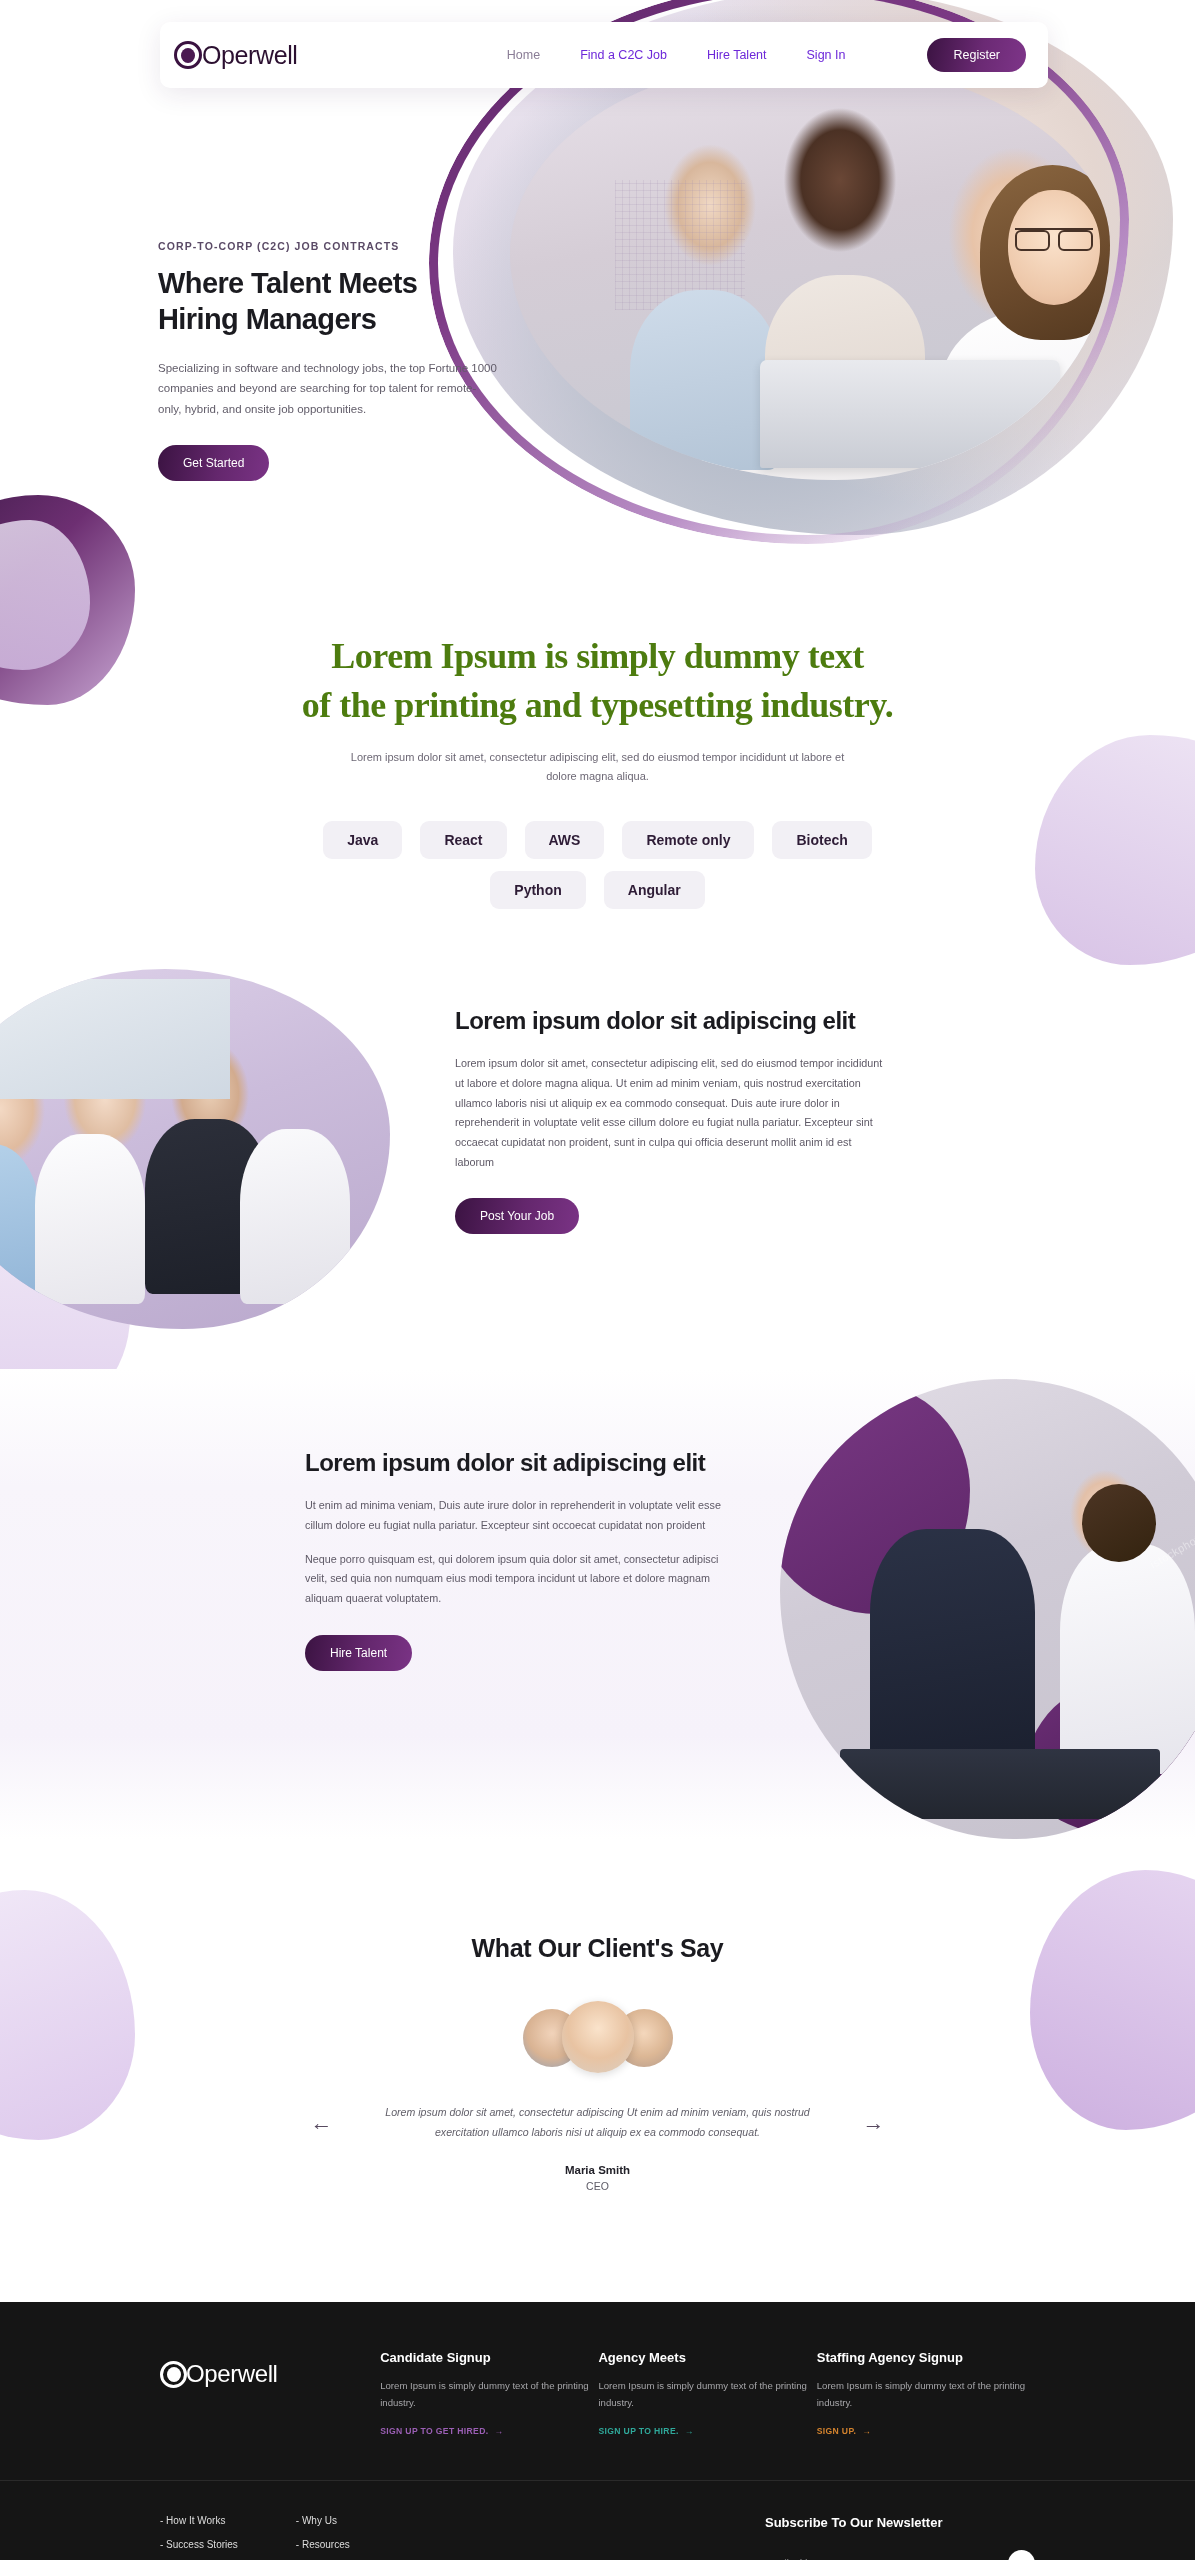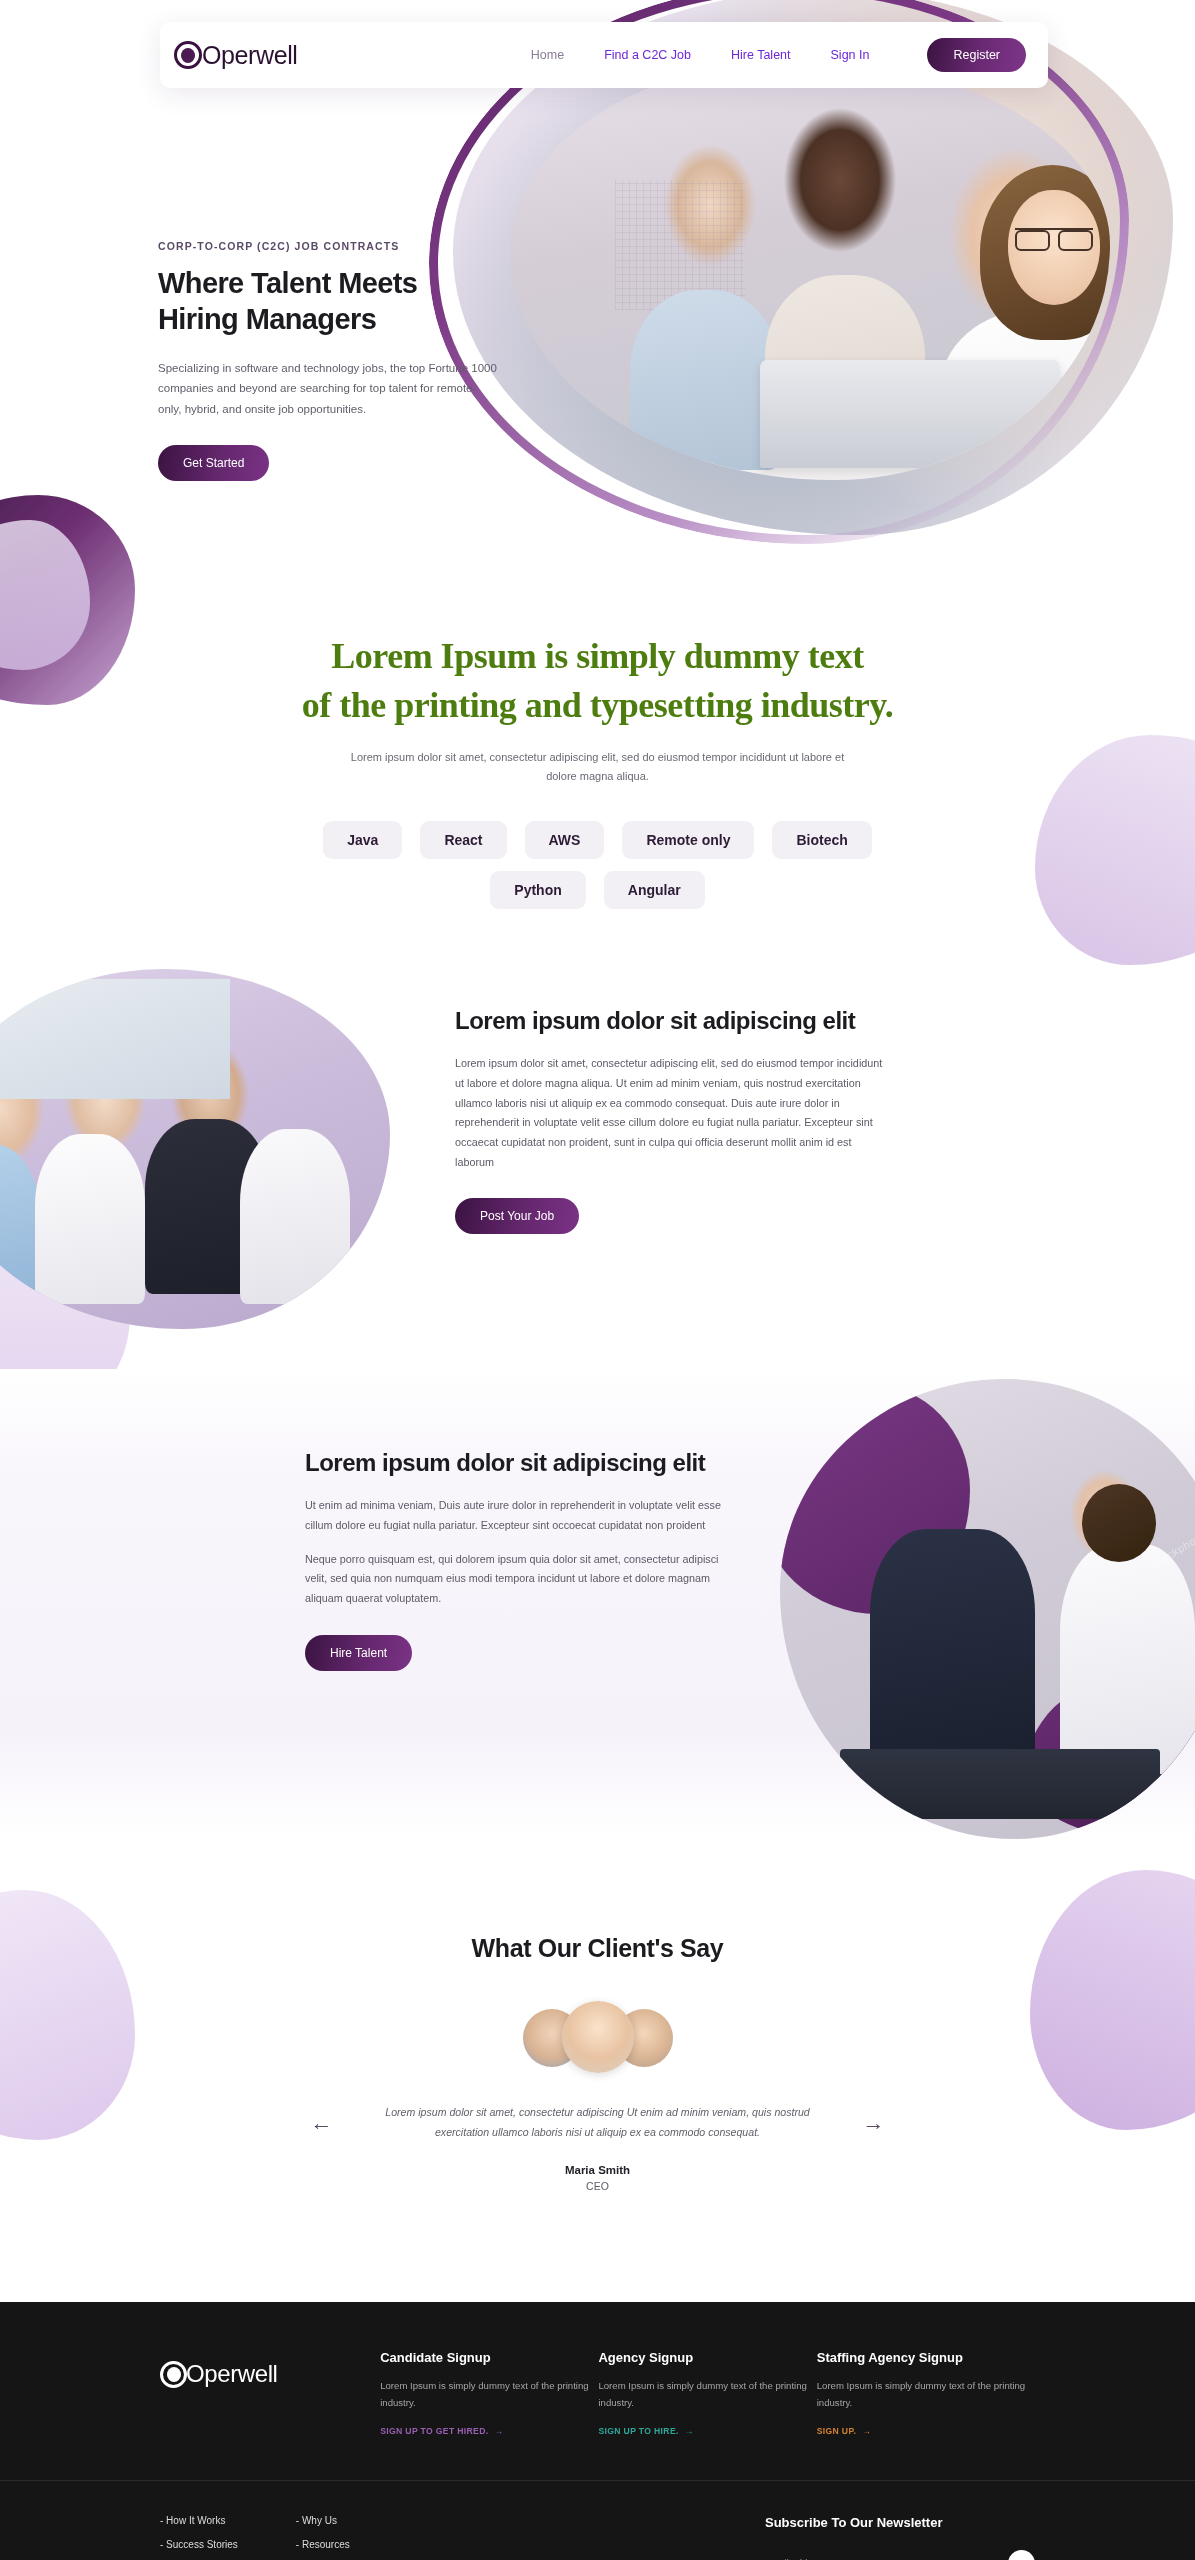--- a/index.html
+++ b/index.html
@@ -114,21 +114,21 @@
   .logo-mark {
     width: 28px; height: 28px; border-radius: 50%; border: 3.2px solid #3a1240;
     display:flex; align-items:center; justify-content:center; flex: none;
   }
   .logo-mark i { display:block; width: 14px; height: 15px; border-radius: 50%; background:#4b1a52; }
   .logo-text { font-size: 25px; font-weight: 400; letter-spacing: -.4px; color:#2c1031; margin-left: -1px; }
   .nav-links { margin-left: auto; display:flex; align-items:center; gap: 40px; }
   .nav-link { font-size: 12.5px; color:#6d28d9; text-decoration:none; white-space:nowrap; }
   .nav-link.active { color:#8a7d96; }
   .btn-register {
-    margin-left: 18px; border:none; cursor:pointer; color:#fff; font-size: 12.5px;
+    margin-left: 42px; border:none; cursor:pointer; color:#fff; font-size: 12.5px;
     padding: 10px 26px; border-radius: 22px;
     background: linear-gradient(100deg,#3b1342 0%, #6b2a74 55%, #7e3589 100%);
     font-family: inherit;
   }
 
   .hero-copy { position: absolute; left: 158px; top: 240px; width: 360px; z-index: 5; }
   .eyebrow { font-size: 10.5px; letter-spacing: 1.1px; font-weight: 700; color:#5a4a66; margin-bottom: 14px; }
   .hero-title { font-size: 29px; line-height: 1.24; font-weight: 800; letter-spacing:-.6px; color:#1b1b20; }
   .hero-sub { margin-top: 20px; font-size: 11.5px; line-height: 1.78; color:#615c69; width: 340px; }
   .btn-primary {
@@ -376,21 +376,21 @@
       <div class="f-col">
         <h4>Candidate Signup</h4>
         <p>Lorem Ipsum is simply dummy text of the printing industry.</p>
         <a class="f-cta" href="#" style="color:#9b5fb5">
           <span>SIGN UP TO GET HIRED.</span>
           <span>→</span>
         </a>
       </div>
 
       <div class="f-col">
-        <h4>Agency Signup</h4>
+        <h4>Agency Meets</h4>
         <p>Lorem Ipsum is simply dummy text of the printing industry.</p>
         <a class="f-cta" href="#" style="color:#2fa89a">
           <span>SIGN UP TO HIRE.</span>
           <span>→</span>
         </a>
       </div>
 
       <div class="f-col">
         <h4>Staffing Agency Signup</h4>
         <p>Lorem Ipsum is simply dummy text of the printing industry.</p>

